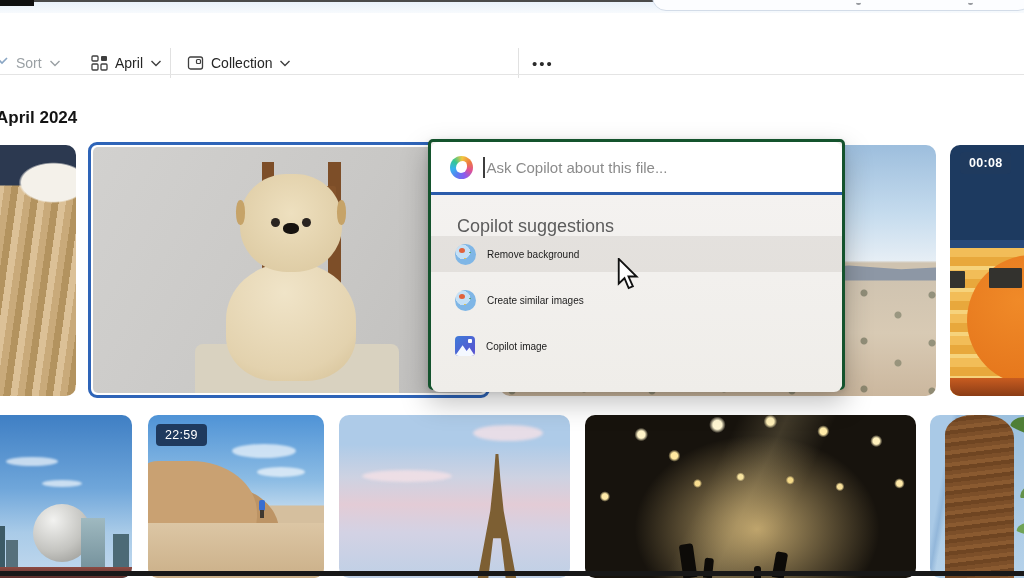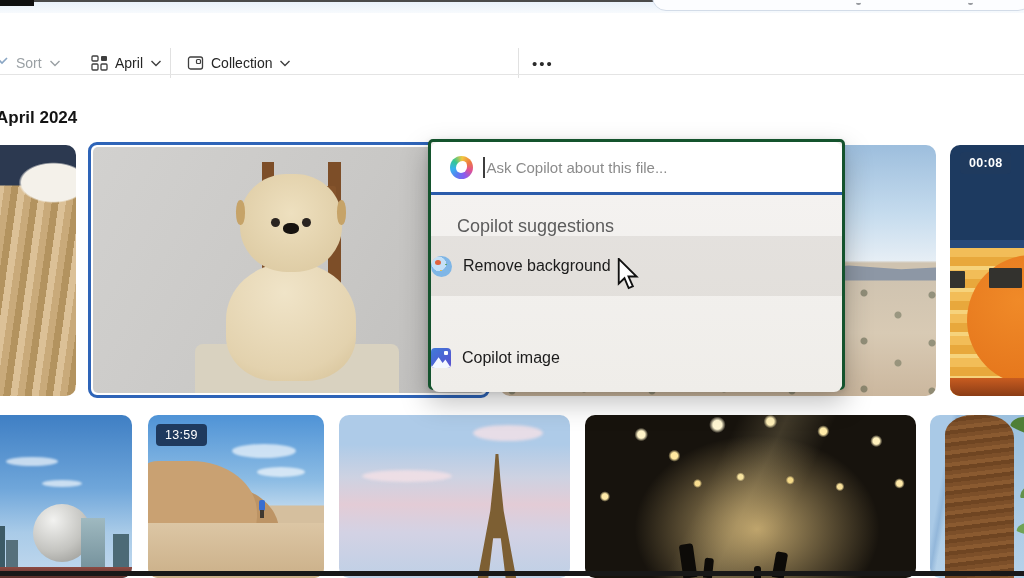--- a/index.html
+++ b/index.html
@@ -158,22 +158,22 @@
   .copilot-icon { position:relative; width:23px; height:23px; border-radius:50%; flex:0 0 auto;
     background:conic-gradient(from 210deg, #5b7af0, #37b3ee, #35c78f, #f2c740, #ee7c3c, #e05193, #8a5cf0, #5b7af0); }
   .copilot-icon::after { content:""; position:absolute; left:26%; top:26%; width:48%; height:48%;
     background:#ffffff; border-radius:60% 40% 55% 45%; }
   .caret { width:1.5px; height:21px; background:#3d3d3d; margin-left:10px; }
   .popup-placeholder { color:#8b8b8b; font-size:15px; margin-left:2px; }
   .popup-underline { position:absolute; left:0; top:50px; width:100%; height:3px; background:#2b5cab; }
   .popup-body { position:absolute; left:0; top:53px; width:100%; height:197px;
     background:linear-gradient(180deg,#f4f2f0,#efede9); border-radius:0 0 8px 8px; }
   .sugg-header { position:absolute; left:20px; top:21px; font-size:18px; color:#5c5c5c;margin-left:6px; }
-  .sugg-item { position:absolute; left:0; width:100%; height:60px; display:flex; align-items:center;
-    gap:11px; font-size:16px; color:#1b1b1b; cursor:default; }
+  .sugg-item { position:absolute; left:0; width:100%; height:36px; display:flex; align-items:center;
+    padding-left:24px; gap:11px; font-size:10px; color:#1b1b1b; cursor:default; }
   .sugg-item.hovered { background:rgba(80,70,60,.09); }
   .palette-icon { width:21px; height:21px; border-radius:50%; flex:0 0 auto; position:relative;
     background:radial-gradient(circle at 38% 38%, #c4e0f6 0 38%, #7fb6e6 39% 100%); }
   .palette-icon::before { content:""; position:absolute; left:18%; top:20%; width:30%; height:26%;
     background:#e0623c; border-radius:50%; box-shadow:8px 2px 0 -2px #4f9e4f, 3px 8px 0 -2px #e8b62e; }
   .restyle-icon { width:20px; height:20px; border-radius:4px; flex:0 0 auto; position:relative;
     background:linear-gradient(135deg,#3f7bd8,#5a4fcf); overflow:hidden; }
   .restyle-icon::after { content:""; position:absolute; left:0; bottom:0; width:100%; height:60%;
     background:#f4f8ff; clip-path:polygon(0 100%,38% 10%,58% 58%,72% 30%,100% 100%); }
   .restyle-icon::before { content:""; position:absolute; right:3px; top:3px; width:4px; height:4px;
@@ -302,21 +302,21 @@
     <div class="city-base"></div>
   </div>
 
   <div class="thumb t-hiker">
     <div class="cloud" style="left:48%; top:18%; width:64px; height:14px;"></div>
     <div class="cloud" style="left:62%; top:32%; width:48px; height:10px;"></div>
     <div class="h-rocks"></div>
     <div class="h-sand"></div>
     <div class="h-person"></div>
     <div class="h-legs"></div>
-    <div class="badge" style="left:8px; top:9px;">13:59</div>
+    <div class="badge" style="left:8px; top:9px;">22:59</div>
   </div>
 
   <div class="thumb t-eiffel">
     <div class="e-cloud" style="left:58%; top:6%; width:70px; height:16px;"></div>
     <div class="e-cloud" style="left:10%; top:34%; width:90px; height:12px;"></div>
     <div class="e-tower"></div>
   </div>
 
   <div class="thumb t-concert">
     <div class="hand" style="left:29%; bottom:0; width:14px; height:34px; transform:rotate(-8deg);"></div>
@@ -342,20 +342,24 @@
     </div>
     <div class="popup-underline"></div>
     <div class="popup-body">
       <div class="sugg-header">Copilot suggestions</div>
 
       <div class="sugg-item hovered" style="top:41px;">
         <span class="palette-icon"></span>
         <span>Remove background</span>
       </div>
 
+      <div class="sugg-item" style="top:87px;">
+        <span class="palette-icon"></span>
+        <span>Create similar images</span>
+      </div>
 
       <div class="sugg-item" style="top:133px;">
         <span class="restyle-icon"></span>
         <span>Copilot image</span>
       </div>
     </div>
   </div>
 
   <div class="cursor">
     <svg width="24" height="32" viewBox="0 0 13 19">

